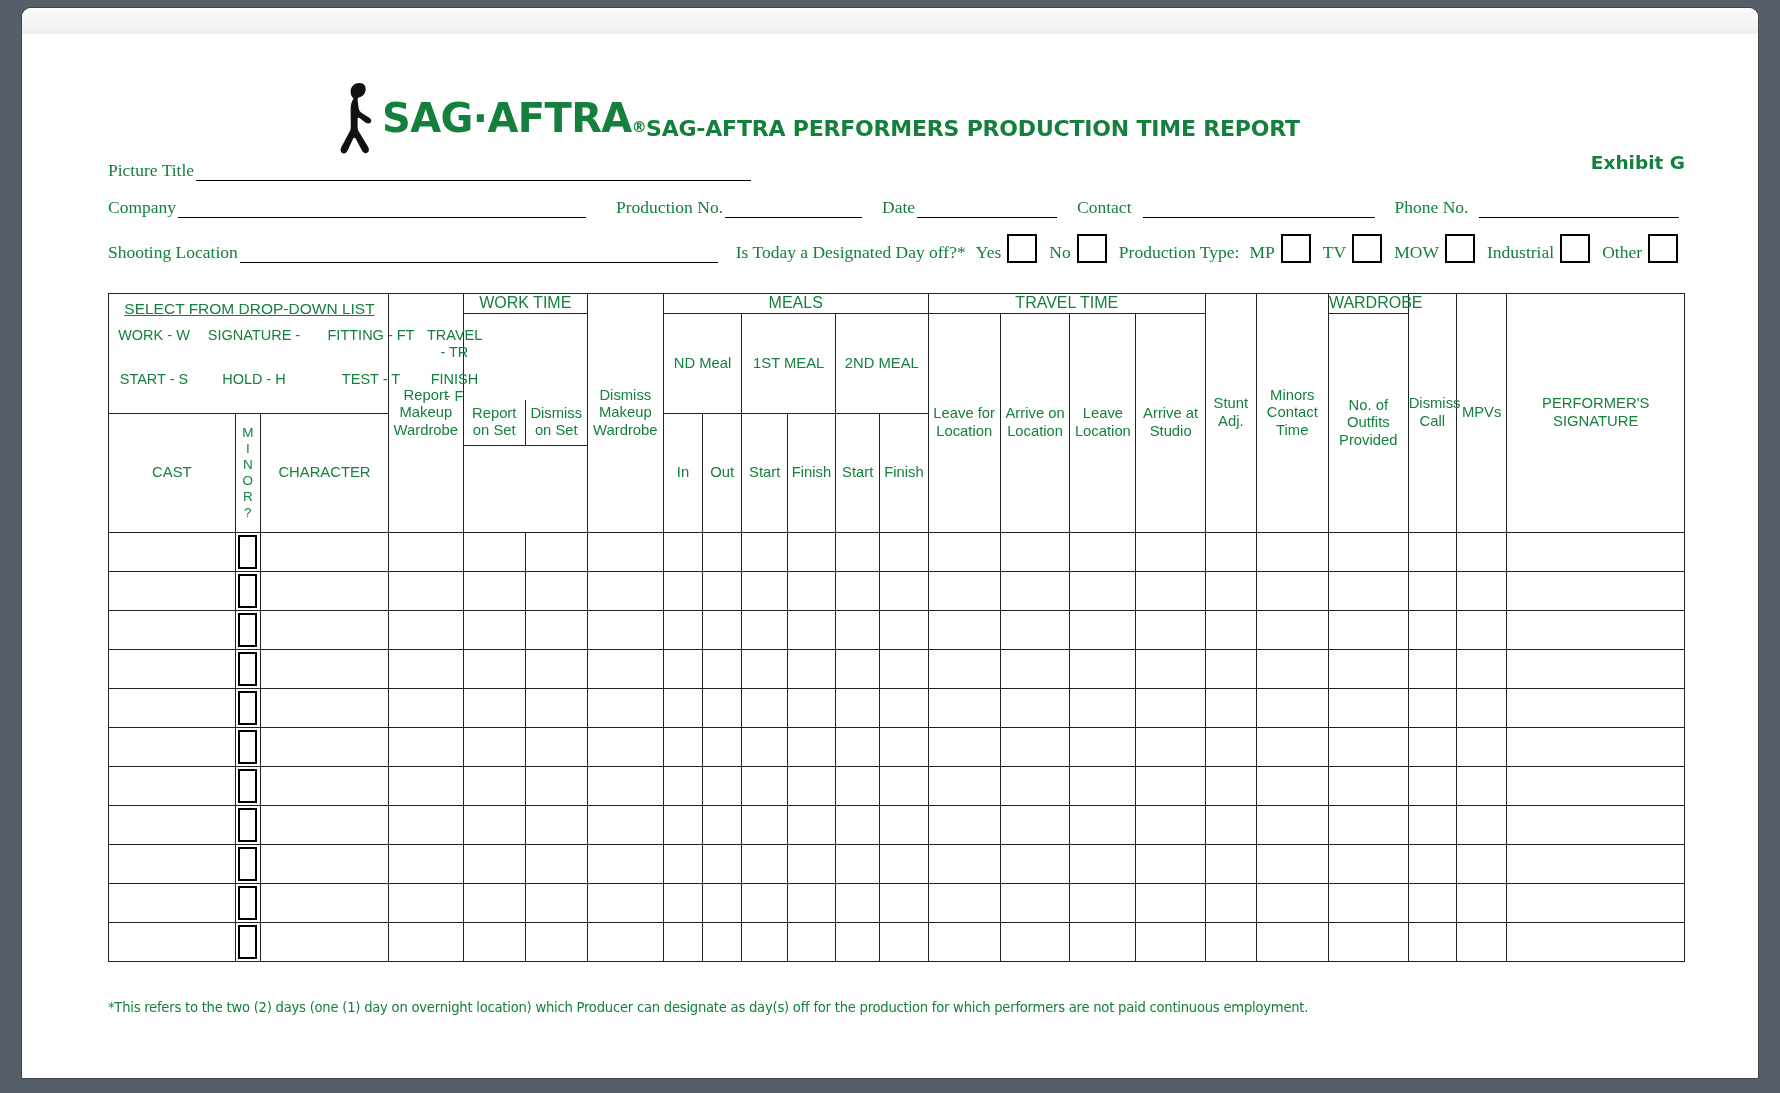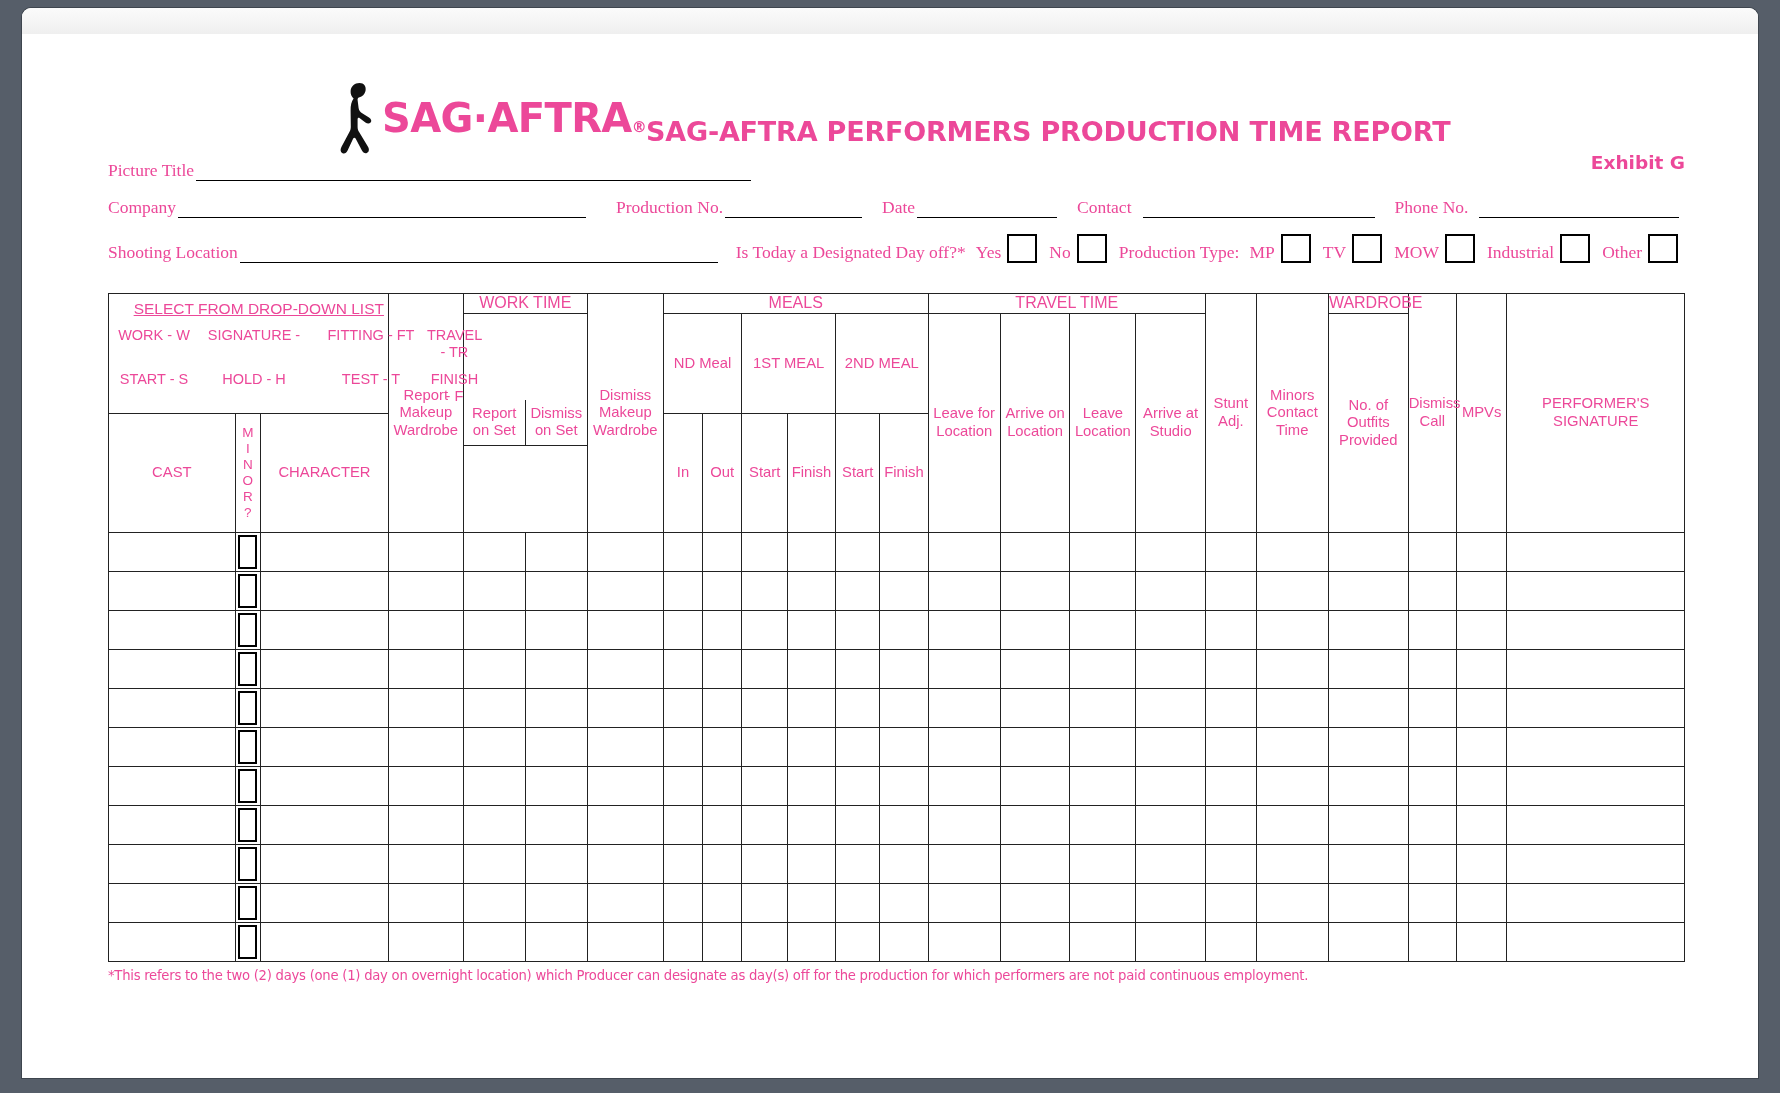--- a/index.html
+++ b/index.html
@@ -41,21 +41,21 @@
     right: 0;
     bottom: 0;
     background: #ffffff;
     padding: 0;
   }
   #doc {
     position: relative;
     width: 1700px;
     margin: 0 auto;
     padding: 34px 0 0 0;
-    color: #ec4899;
+    color: #15803d;
   }
 
   
   .masthead {
     position: relative;
     height: 92px;
   }
   .logo-wrap {
     position: absolute;
     left: 298px;
@@ -79,21 +79,21 @@
   .logo-reg {
     font-size: 15px;
     font-weight: 700;
     vertical-align: baseline;
   }
   .report-title {
     position: absolute;
     left: 606px;
     top: 48px;
     font-family: "DejaVu Sans", sans-serif;
-    font-size: 27px;
+    font-size: 22px;
     font-weight: 700;
     letter-spacing: -0.2px;
     white-space: nowrap;
   }
   .exhibit {
     position: absolute;
     right: 55px;
     top: 84px;
     font-family: "DejaVu Sans", sans-serif;
     font-size: 18.5px;
@@ -146,21 +146,21 @@
     vertical-align: middle;
     font-weight: normal;
     line-height: 1.18;
   }
   .hdr-dd {
     text-align: left;
     padding: 6px 4px 8px 6px !important;
     font-size: 14.5px;
   }
   .dd-title {
-    text-align: right;
+    text-align: center;
     text-decoration: underline;
     font-size: 15.5px;
     padding-bottom: 9px;
   }
   .dd-grid {
     display: grid;
     grid-template-columns: 78px 122px 112px auto;
     row-gap: 9px;
     font-size: 14.5px;
   }
@@ -181,20 +181,21 @@
     border: 2px solid #000;
     margin: 0 auto;
     background: #fff;
   }
   .footnote {
     padding: 6px 55px 0 68px;
     font-size: 13.2px;
     font-family: "DejaVu Sans", sans-serif;
     letter-spacing: -0.25px;
     white-space: nowrap;
+    margin-top: 32px;
   }
 </style>
 </head>
 <body>
 
 <div id="viewport">
   <div id="window-frame">
     <div id="title-strip"></div>
     <div id="page-sheet">
       <div id="doc">

